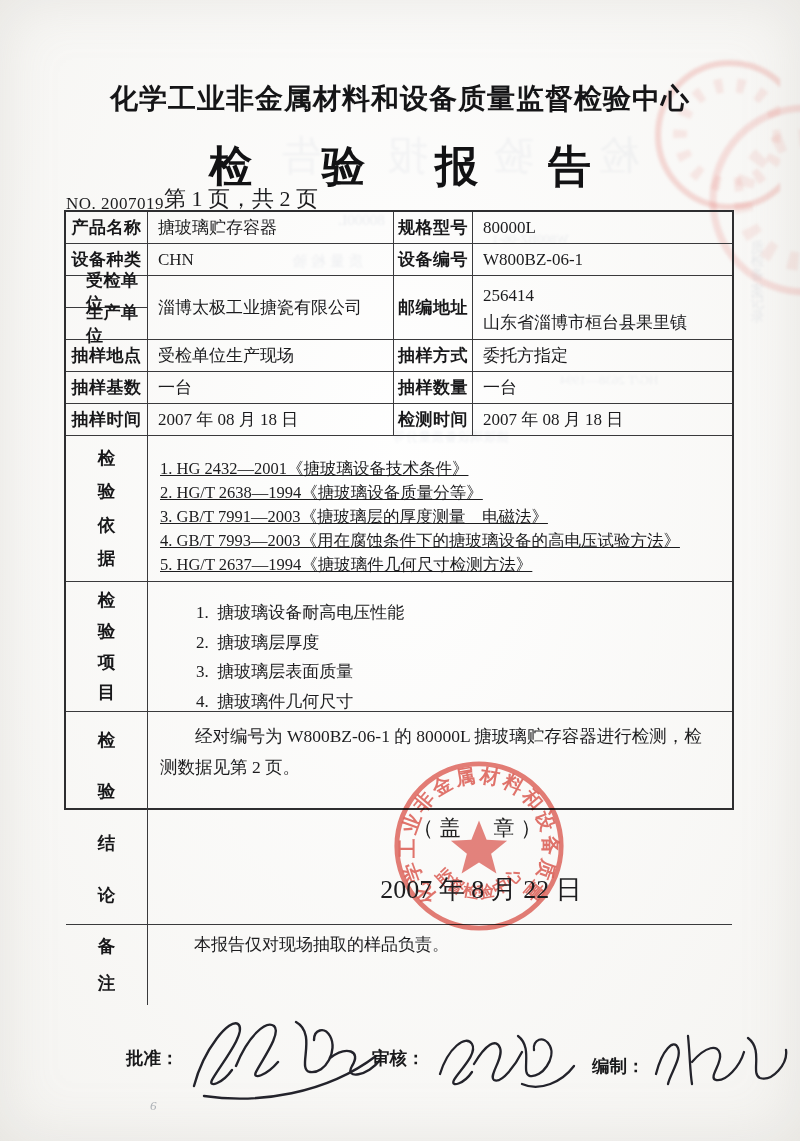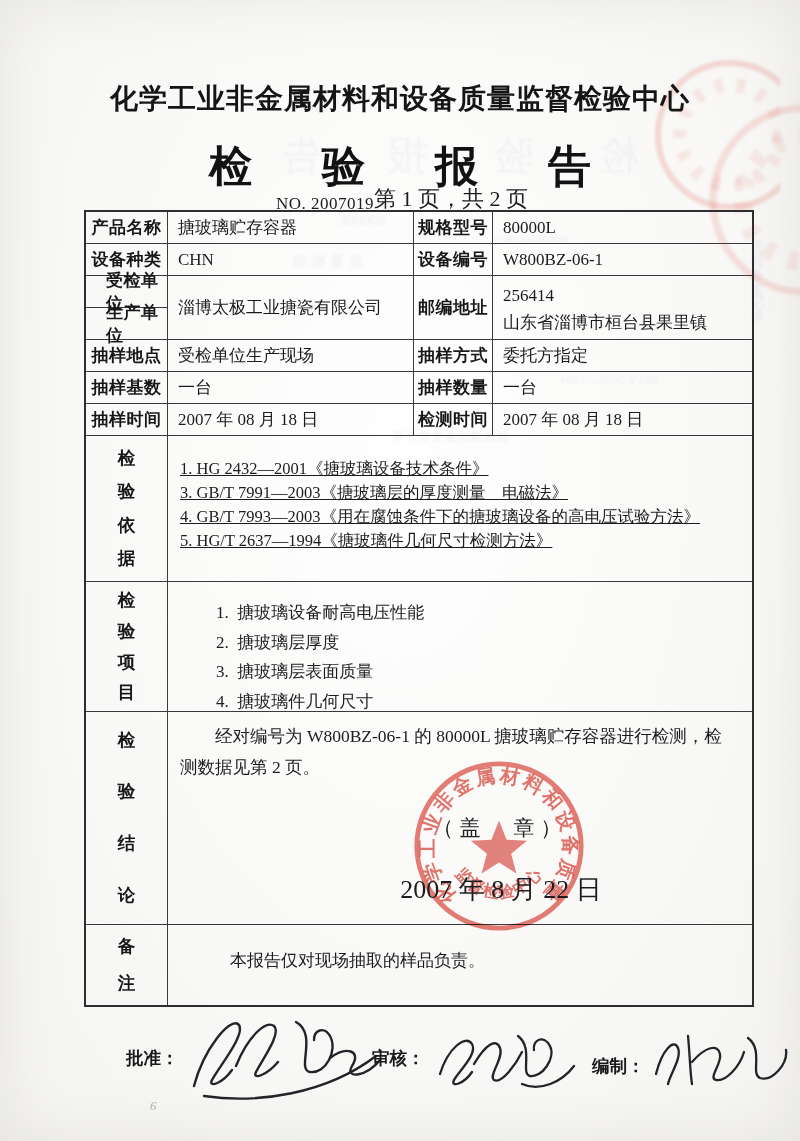--- a/index.html
+++ b/index.html
@@ -24,29 +24,29 @@
     font-size:28px;font-weight:700;letter-spacing:1px;color:#151517;
   }
   .report-title{
     position:absolute;top:126px;left:0;width:100%;
     text-align:center;font-family:"Liberation Sans",sans-serif;
     font-size:43px;font-weight:700;color:#121214;margin-top:12px;
   }
   .report-title span{letter-spacing:70px;margin-right:-70px;}
   .meta-row{
     position:absolute;top:184px;left:66px;width:672px;
-    display:flex;justify-content:center;align-items:flex-end;
+    display:flex;justify-content:flex-start;align-items:flex-end;
     font-size:17px;
   }
   .report-no{font-family:"Liberation Serif",serif;letter-spacing:.5px;}
   .page-indicator{font-size:22px;}
 
   
   .info-table{
-    position:absolute;top:210px;left:84px;width:670px;height:797px;
+    position:absolute;top:210px;left:64px;width:670px;height:600px;
     border:2px solid #2e2e30;box-sizing:border-box;
     background:transparent;
   }
   .t-row{display:flex;border-bottom:1px solid #3a3a3c;box-sizing:border-box;}
   .t-row:last-child{border-bottom:none;}
   .cell{box-sizing:border-box;border-right:1px solid #3a3a3c;display:flex;align-items:center;}
   .cell:last-child{border-right:none;}
   .c1{width:82px;justify-content:center;}
   .c2{width:246px;padding-left:10px;}
   .c3{width:79px;justify-content:center;}
@@ -74,21 +74,21 @@
   .lh-concl{line-height:2.95;} .lh-remark{line-height:2.1;}
   .sect-content{flex:1;position:relative;box-sizing:border-box;}
 
   .basis-list{padding:21px 8px 0 12px;font-size:16.5px;line-height:1.46;text-decoration:underline;}
   .items-list{padding:16px 8px 0 12px;font-size:17px;line-height:1.74;}
   .items-list .li{white-space:pre;margin-left:36px;}
   .concl-text{
     margin:0;padding:9px 14px 0 12px;text-indent:2em;
     font-size:17.5px;line-height:1.75;max-width:575px;
   }
-  .remark-text{margin:16px;padding:8px 14px 0 12px;text-indent:2em;font-size:17px;}
+  .remark-text{margin:0;padding:8px 14px 0 12px;text-indent:2em;font-size:17px;}
 
   
   .seal-wrap{position:absolute;left:243px;top:46px;width:176px;height:176px;
     opacity:.88;mix-blend-mode:multiply;filter:blur(.2px);}
   .seal-note{
     position:absolute;left:250px;top:102px;width:164px;text-align:center;
     font-size:21px;letter-spacing:6px;color:#222;
   }
   .seal-date{
     position:absolute;left:228px;top:160px;width:210px;text-align:center;
@@ -208,20 +208,21 @@
       <div class="cell c4 val">2007 年 08 月 18 日</div>
     </div>
 
     <div class="sect-row" style="height:146px;">
       <div class="sect-label-cell">
           <div class="vlabel lh-basis">检验依据</div>
         </div>
       <div class="sect-content">
         <div class="basis-list">
           <div>1. HG 2432—2001《搪玻璃设备技术条件》</div>
+          <div>2. HG/T 2638—1994《搪玻璃设备质量分等》</div>
           <div>3. GB/T 7991—2003《搪玻璃层的厚度测量　电磁法》</div>
           <div>4. GB/T 7993—2003《用在腐蚀条件下的搪玻璃设备的高电压试验方法》</div>
           <div>5. HG/T 2637—1994《搪玻璃件几何尺寸检测方法》</div>
         </div>
       </div>
     </div>
 
     <div class="sect-row" style="height:130px;">
       <div class="sect-label-cell">
           <div class="vlabel lh-items">检验项目</div>

